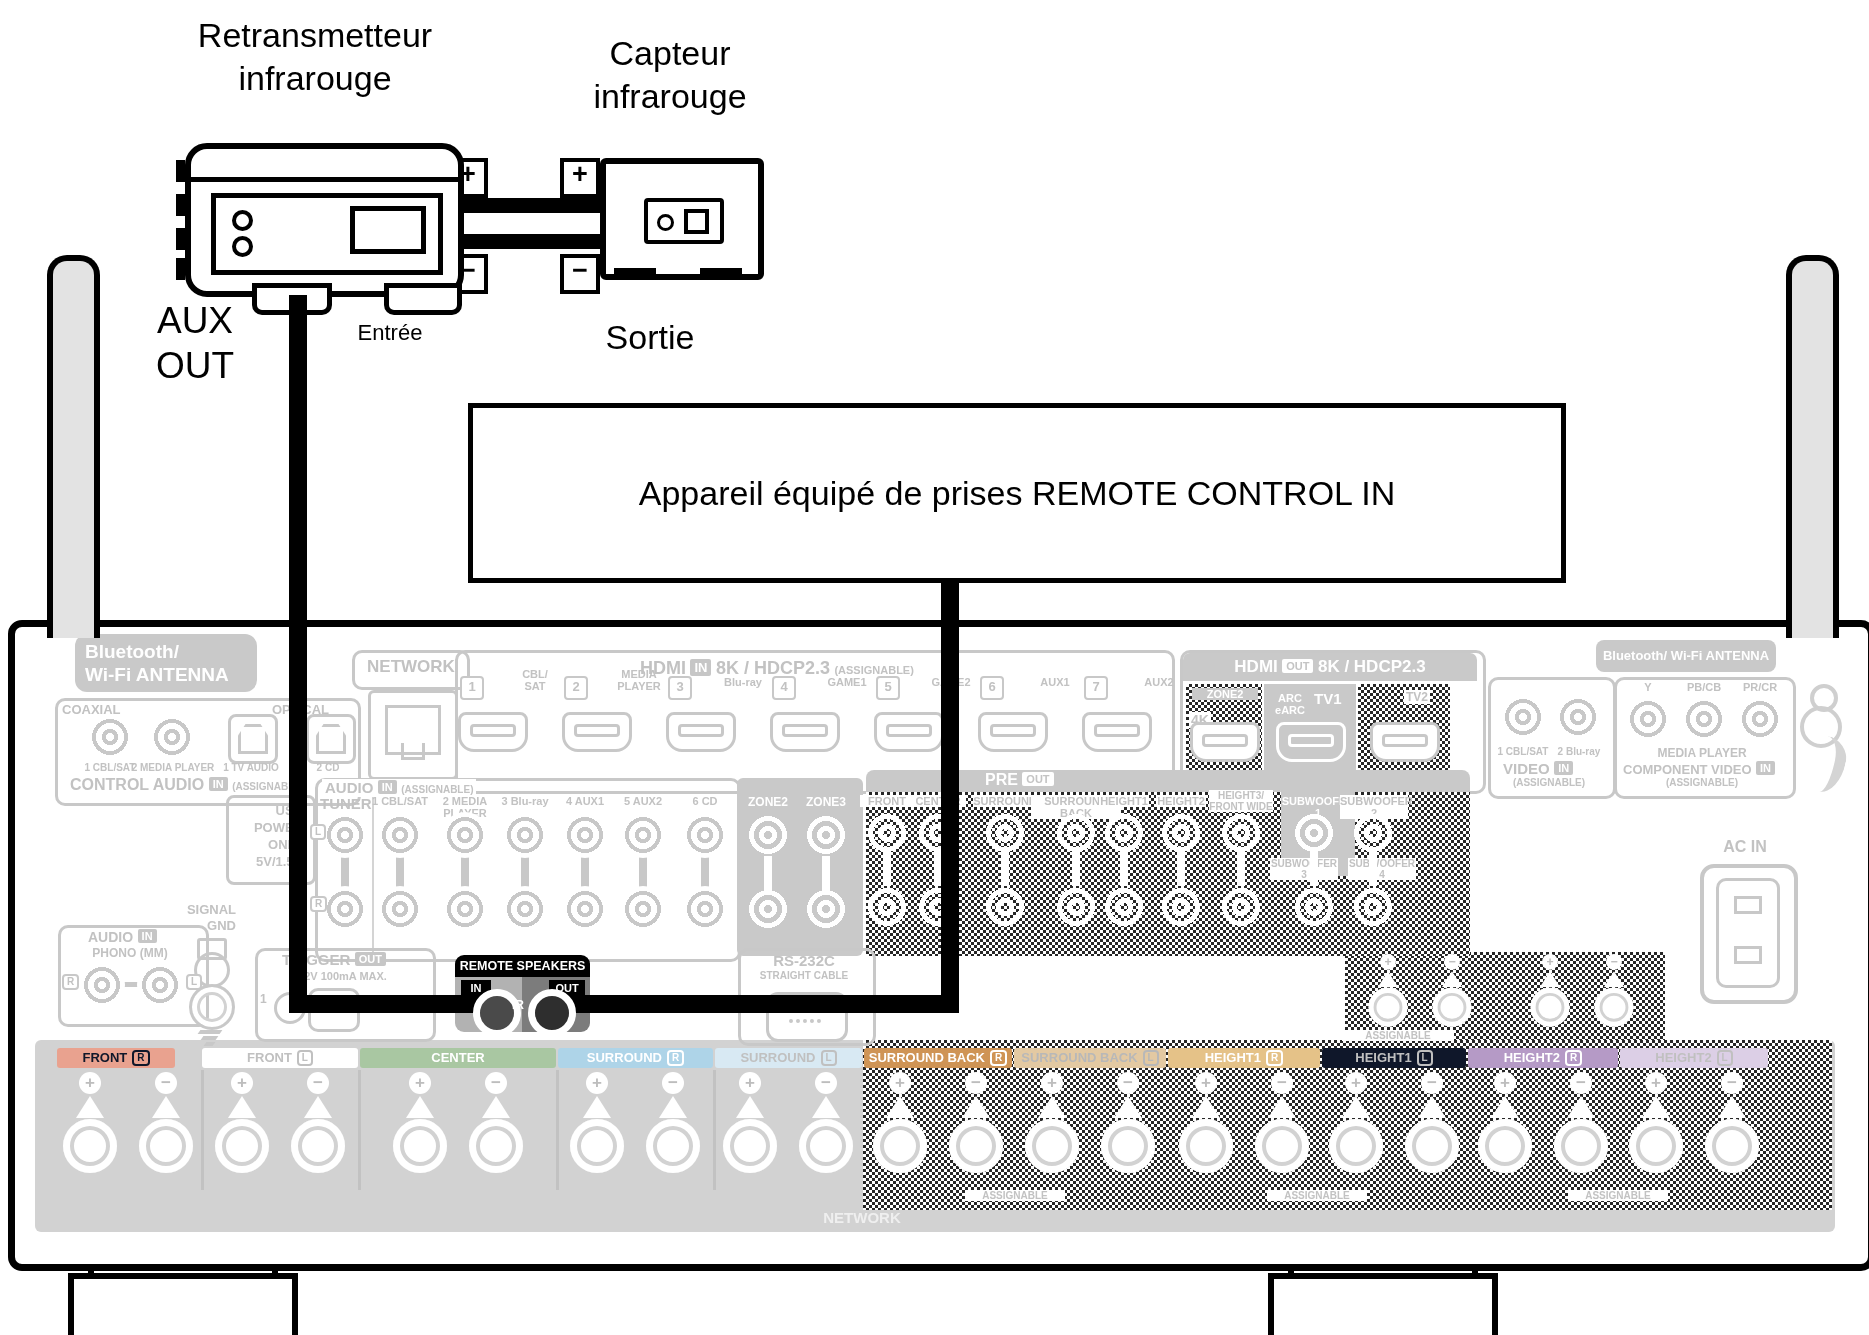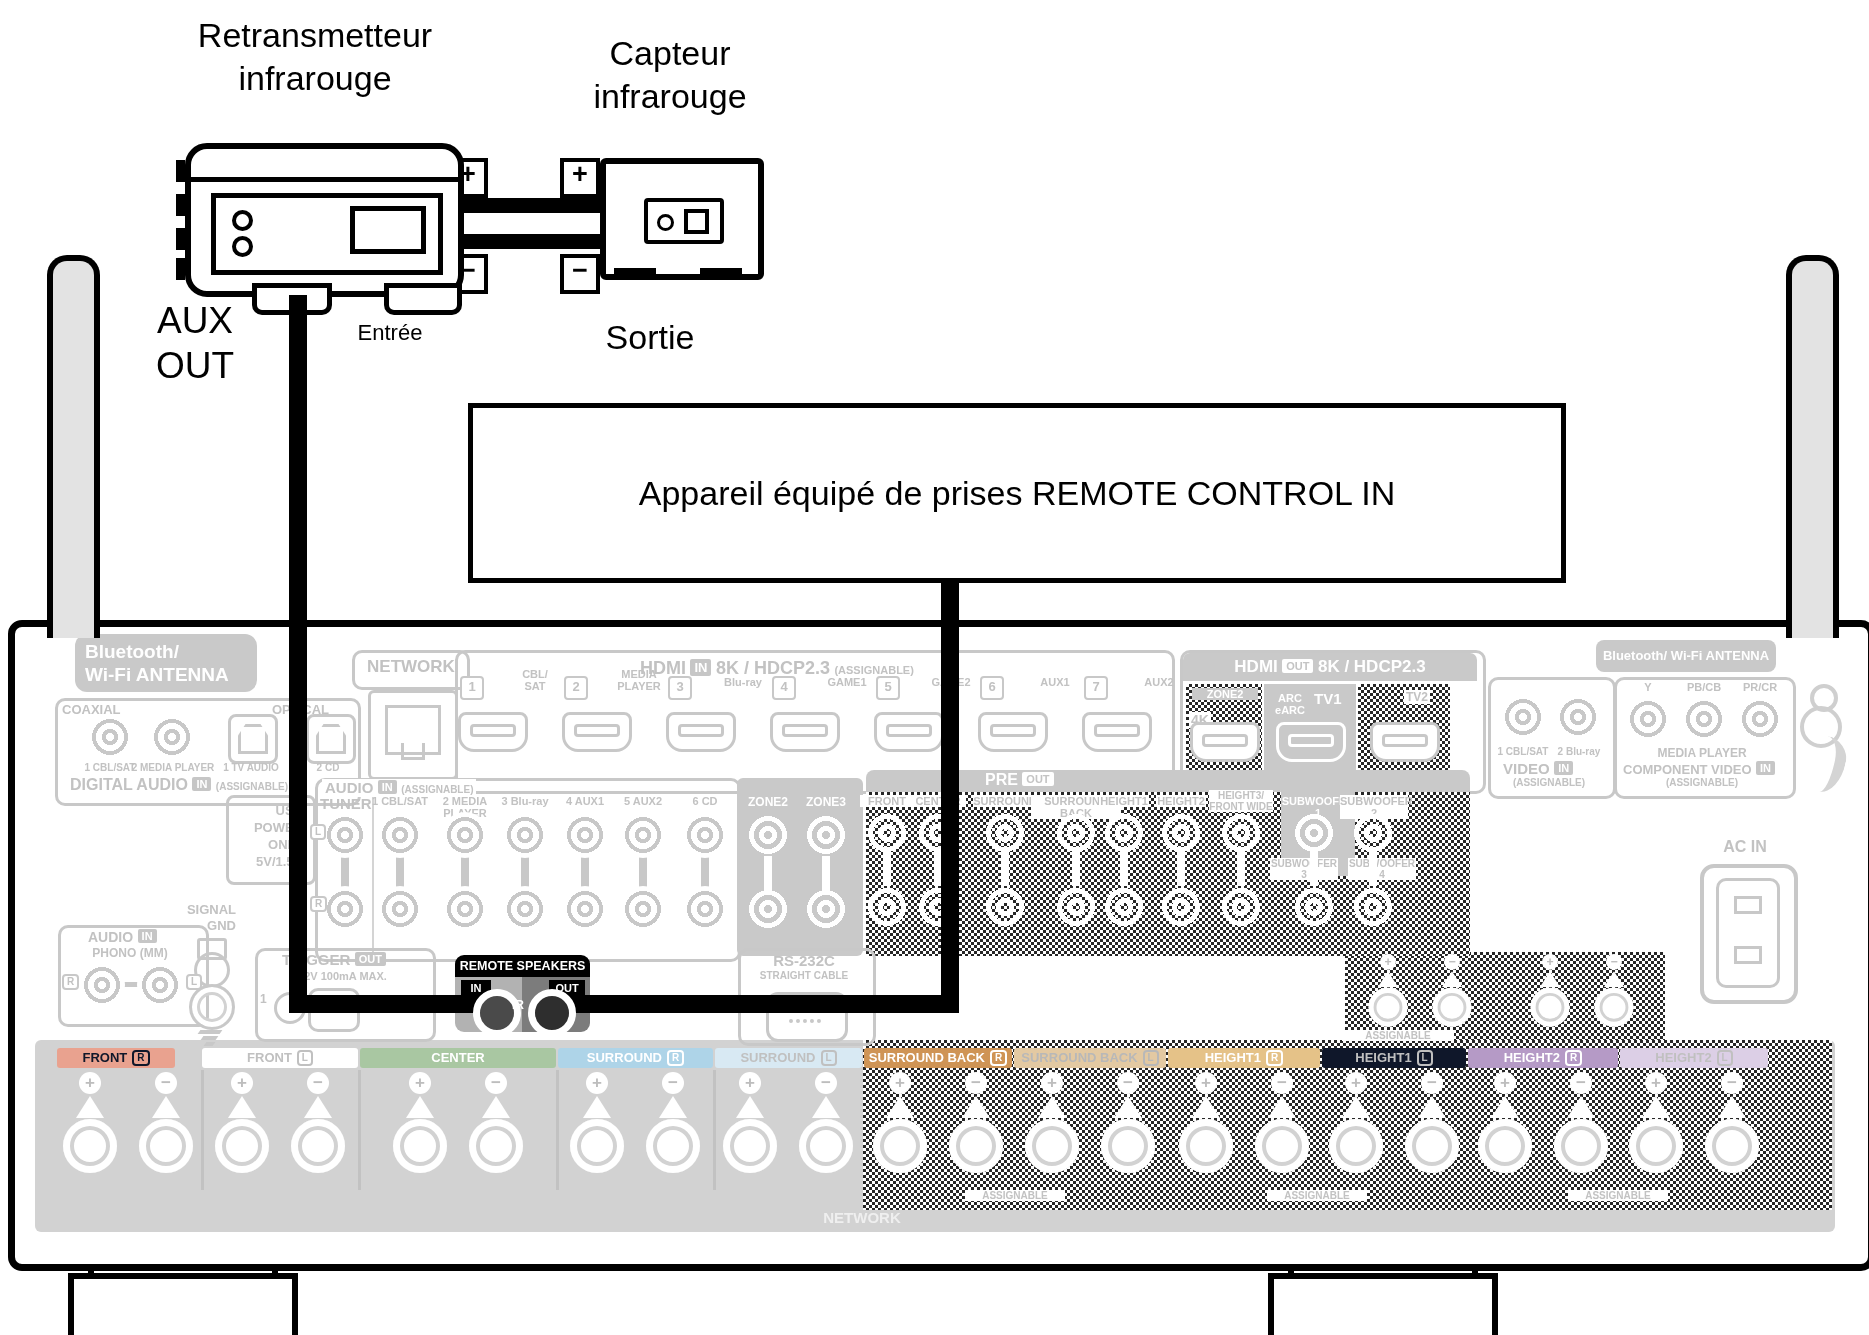--- a/index.html
+++ b/index.html
@@ -118,21 +118,21 @@
 <div class="abs gb" style="left:272px;top:702px;font-size:13px;z-index:2;">OPTICAL</div>
 <div class="rca" style="left:87px;top:714px;z-index:2;"></div>
 <div class="rca" style="left:149px;top:714px;z-index:2;"></div>
 <div class="optical" style="left:228px;top:714px;z-index:2;"></div>
 <div class="optical" style="left:306px;top:714px;z-index:2;"></div>
 <div class="lbl gb" style="left:78px;top:762px;width:64px;font-size:10px;z-index:2;">1 CBL/SAT</div>
 <div class="lbl gb" style="left:130px;top:762px;width:86px;font-size:10px;z-index:2;">2 MEDIA PLAYER</div>
 <div class="lbl gb" style="left:216px;top:762px;width:70px;font-size:10px;z-index:2;">1 TV AUDIO</div>
 <div class="lbl gb" style="left:306px;top:762px;width:44px;font-size:10px;z-index:2;">2 CD</div>
 <div class="ghdr" style="left:70px;top:776px;z-index:2;">
-  <span class="gb" style="font-size:16px;">DIGITAL AUDIO</span>
+  <span class="gb" style="font-size:16px;">CONTROL AUDIO</span>
   <span class="badge">IN</span>
   <span class="gb" style="font-size:10px;">(ASSIGNABLE)</span>
 </div>
 
 <div class="abs gb" style="left:352px;top:650px;width:112px;height:34px;border:3px solid #c8c8c8;border-radius:10px;text-align:center;line-height:28px;font-size:17px;z-index:2;">
   <span>NETWORK</span>
 </div>
 <div class="abs" style="left:368px;top:690px;width:84px;height:84px;border:3px solid #c8c8c8;border-radius:6px;z-index:2;">
   <div class="abs" style="left:14px;top:12px;width:50px;height:44px;border:3px solid #c8c8c8;"></div>
   <div class="abs" style="left:30px;top:50px;width:18px;height:14px;border:3px solid #c8c8c8;border-top:none;"></div>

